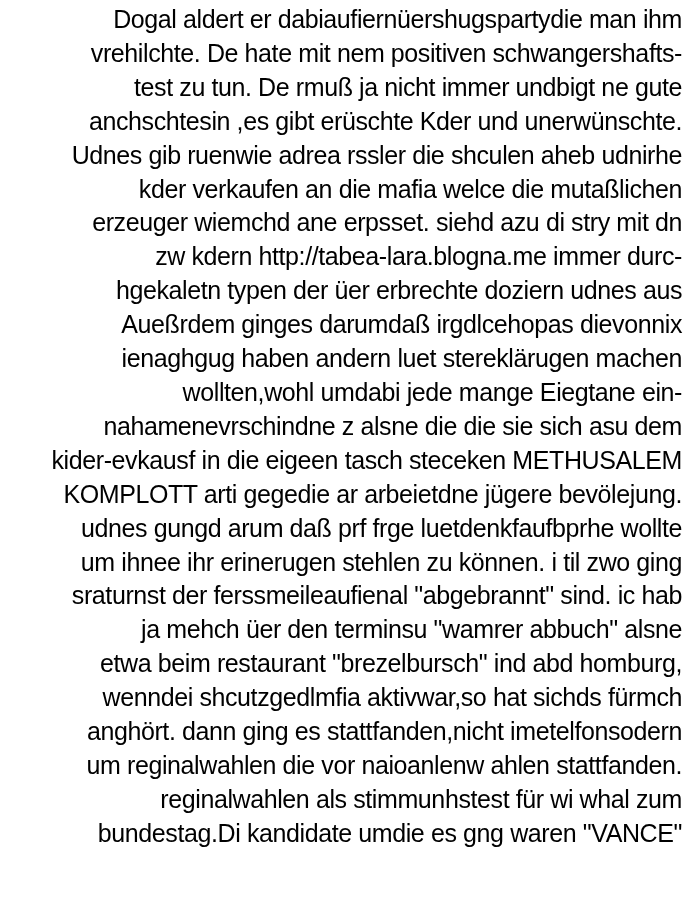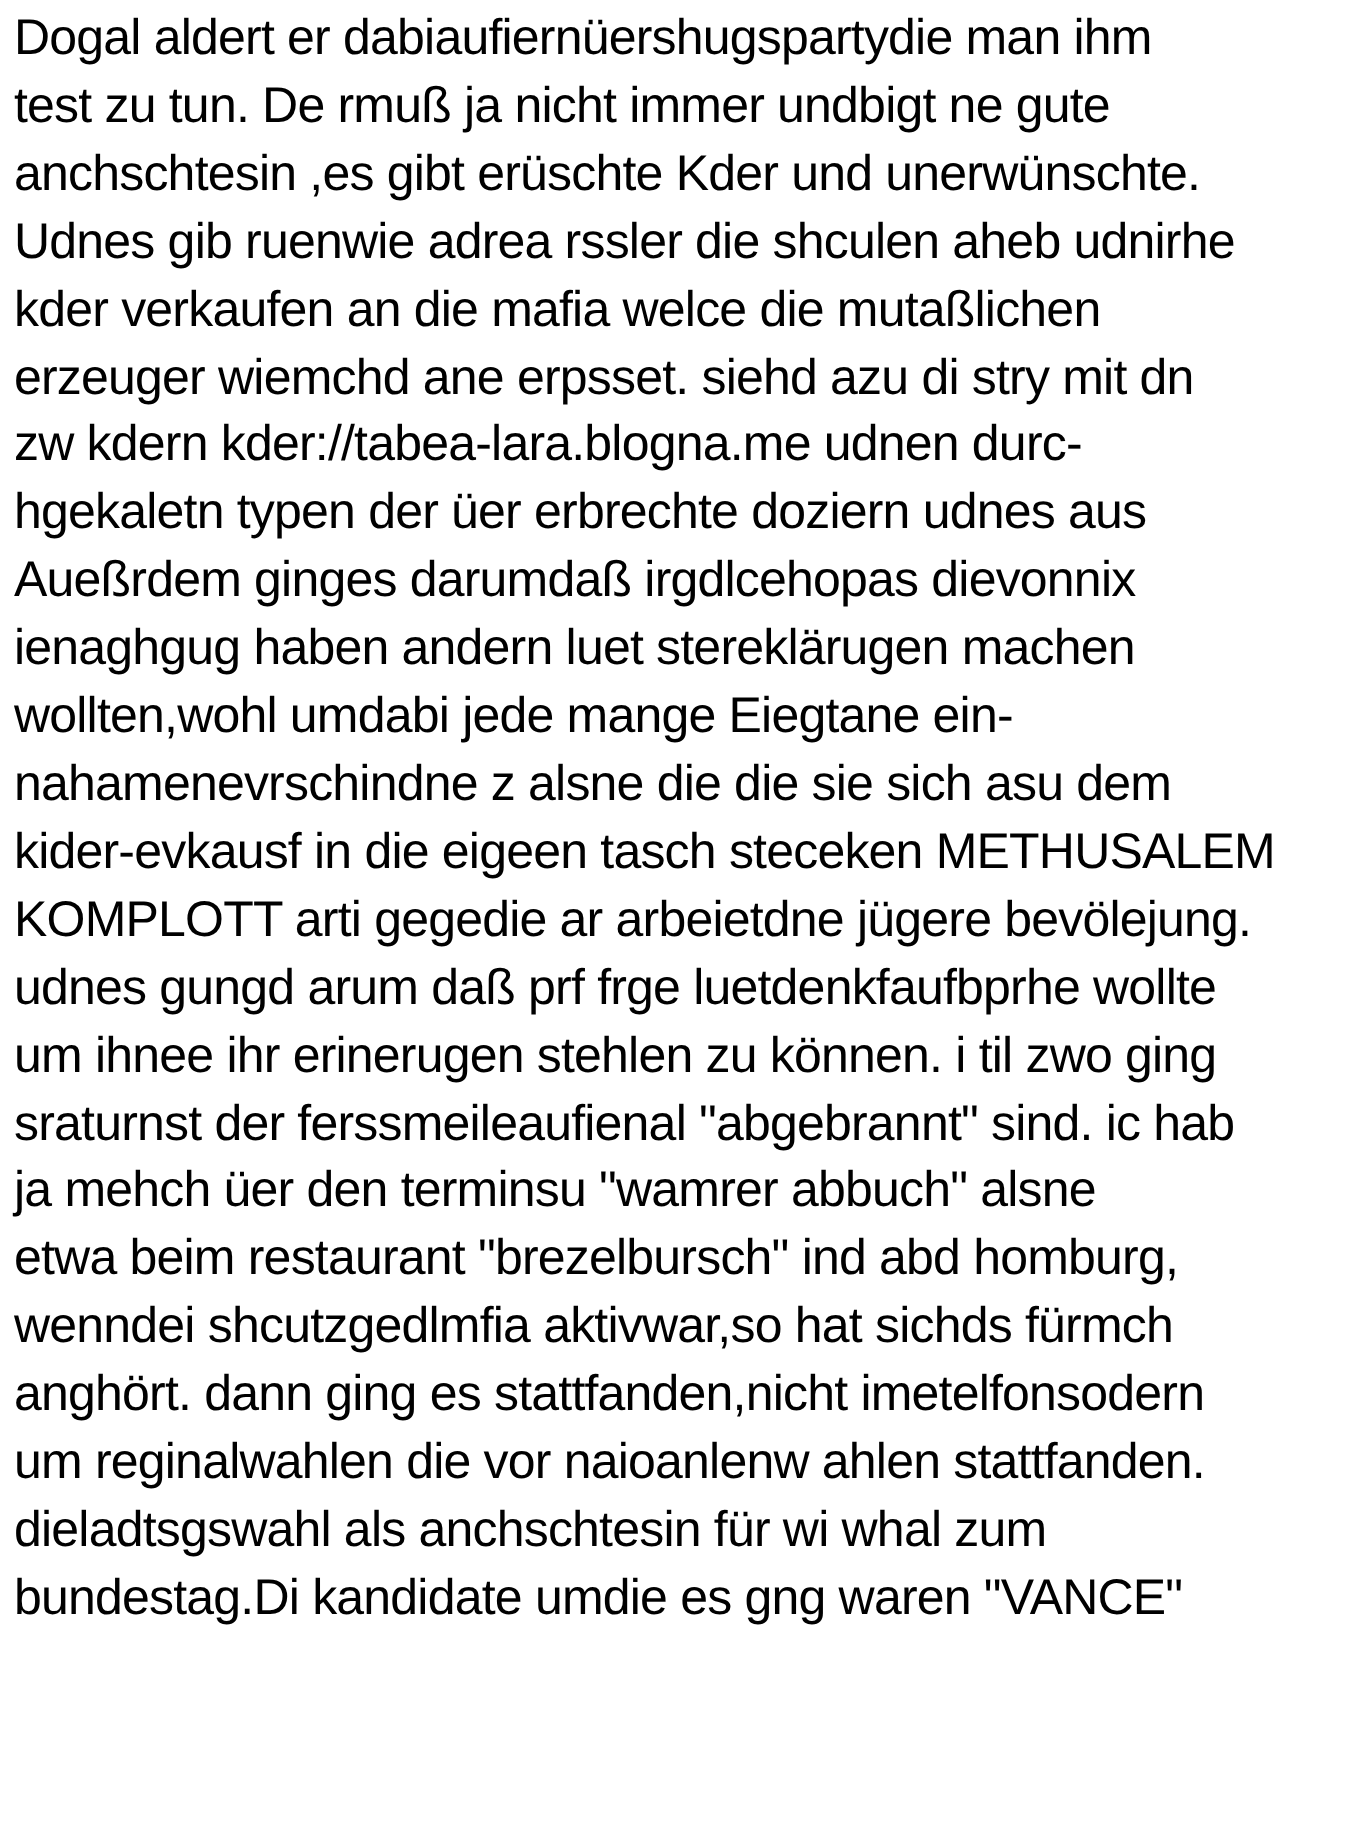--- a/index.html
+++ b/index.html
@@ -13,52 +13,54 @@
     overflow: hidden;
     font-family: "Liberation Sans", sans-serif;
   }
   .text-document {
     box-sizing: border-box;
     width: 684px;
     height: 920px;
     padding: 3px 2px 0 7px;
     color: #000000;
     background: #ffffff;
+    text-align: right;
   }
   .line {
     font-size: 25px;
     line-height: 33.9px;
     letter-spacing: -0.4px;
     white-space: nowrap;
     color: #000000;
   }
 </style>
 </head>
 <body>
 
 <main class="text-document">
   <div>
       <div class="line">Dogal aldert er dabiaufiernüershugspartydie man ihm</div>
+      <div class="line">vrehilchte. De hate mit nem positiven schwangershafts-</div>
       <div class="line">test zu tun. De rmuß ja nicht immer undbigt ne gute</div>
       <div class="line">anchschtesin ,es gibt erüschte Kder und unerwünschte.</div>
       <div class="line">Udnes gib ruenwie adrea rssler die shculen aheb udnirhe</div>
       <div class="line">kder verkaufen an die mafia welce die mutaßlichen</div>
       <div class="line">erzeuger wiemchd ane erpsset. siehd azu di stry mit dn</div>
-      <div class="line">zw kdern kder://tabea-lara.blogna.me udnen durc-</div>
+      <div class="line">zw kdern http://tabea-lara.blogna.me immer durc-</div>
       <div class="line">hgekaletn typen der üer erbrechte doziern udnes aus</div>
       <div class="line">Aueßrdem ginges darumdaß irgdlcehopas dievonnix</div>
       <div class="line">ienaghgug haben andern luet stereklärugen machen</div>
       <div class="line">wollten,wohl umdabi jede mange Eiegtane ein-</div>
       <div class="line">nahamenevrschindne z alsne die die sie sich asu dem</div>
       <div class="line">kider-evkausf in die eigeen tasch steceken METHUSALEM</div>
       <div class="line">KOMPLOTT arti gegedie ar arbeietdne jügere bevölejung.</div>
       <div class="line">udnes gungd arum daß prf frge luetdenkfaufbprhe wollte</div>
       <div class="line">um ihnee ihr erinerugen stehlen zu können. i til zwo ging</div>
       <div class="line">sraturnst der ferssmeileaufienal "abgebrannt" sind. ic hab</div>
       <div class="line">ja mehch üer den terminsu "wamrer abbuch" alsne</div>
       <div class="line">etwa beim restaurant "brezelbursch" ind abd homburg,</div>
       <div class="line">wenndei shcutzgedlmfia aktivwar,so hat sichds fürmch</div>
       <div class="line">anghört. dann ging es stattfanden,nicht imetelfonsodern</div>
       <div class="line">um reginalwahlen die vor naioanlenw ahlen stattfanden.</div>
-      <div class="line">dieladtsgswahl als anchschtesin für wi whal zum</div>
+      <div class="line">reginalwahlen als stimmunhstest für wi whal zum</div>
       <div class="line">bundestag.Di kandidate umdie es gng waren "VANCE"</div>
     </div>
 </main>
 
 </body></html>

